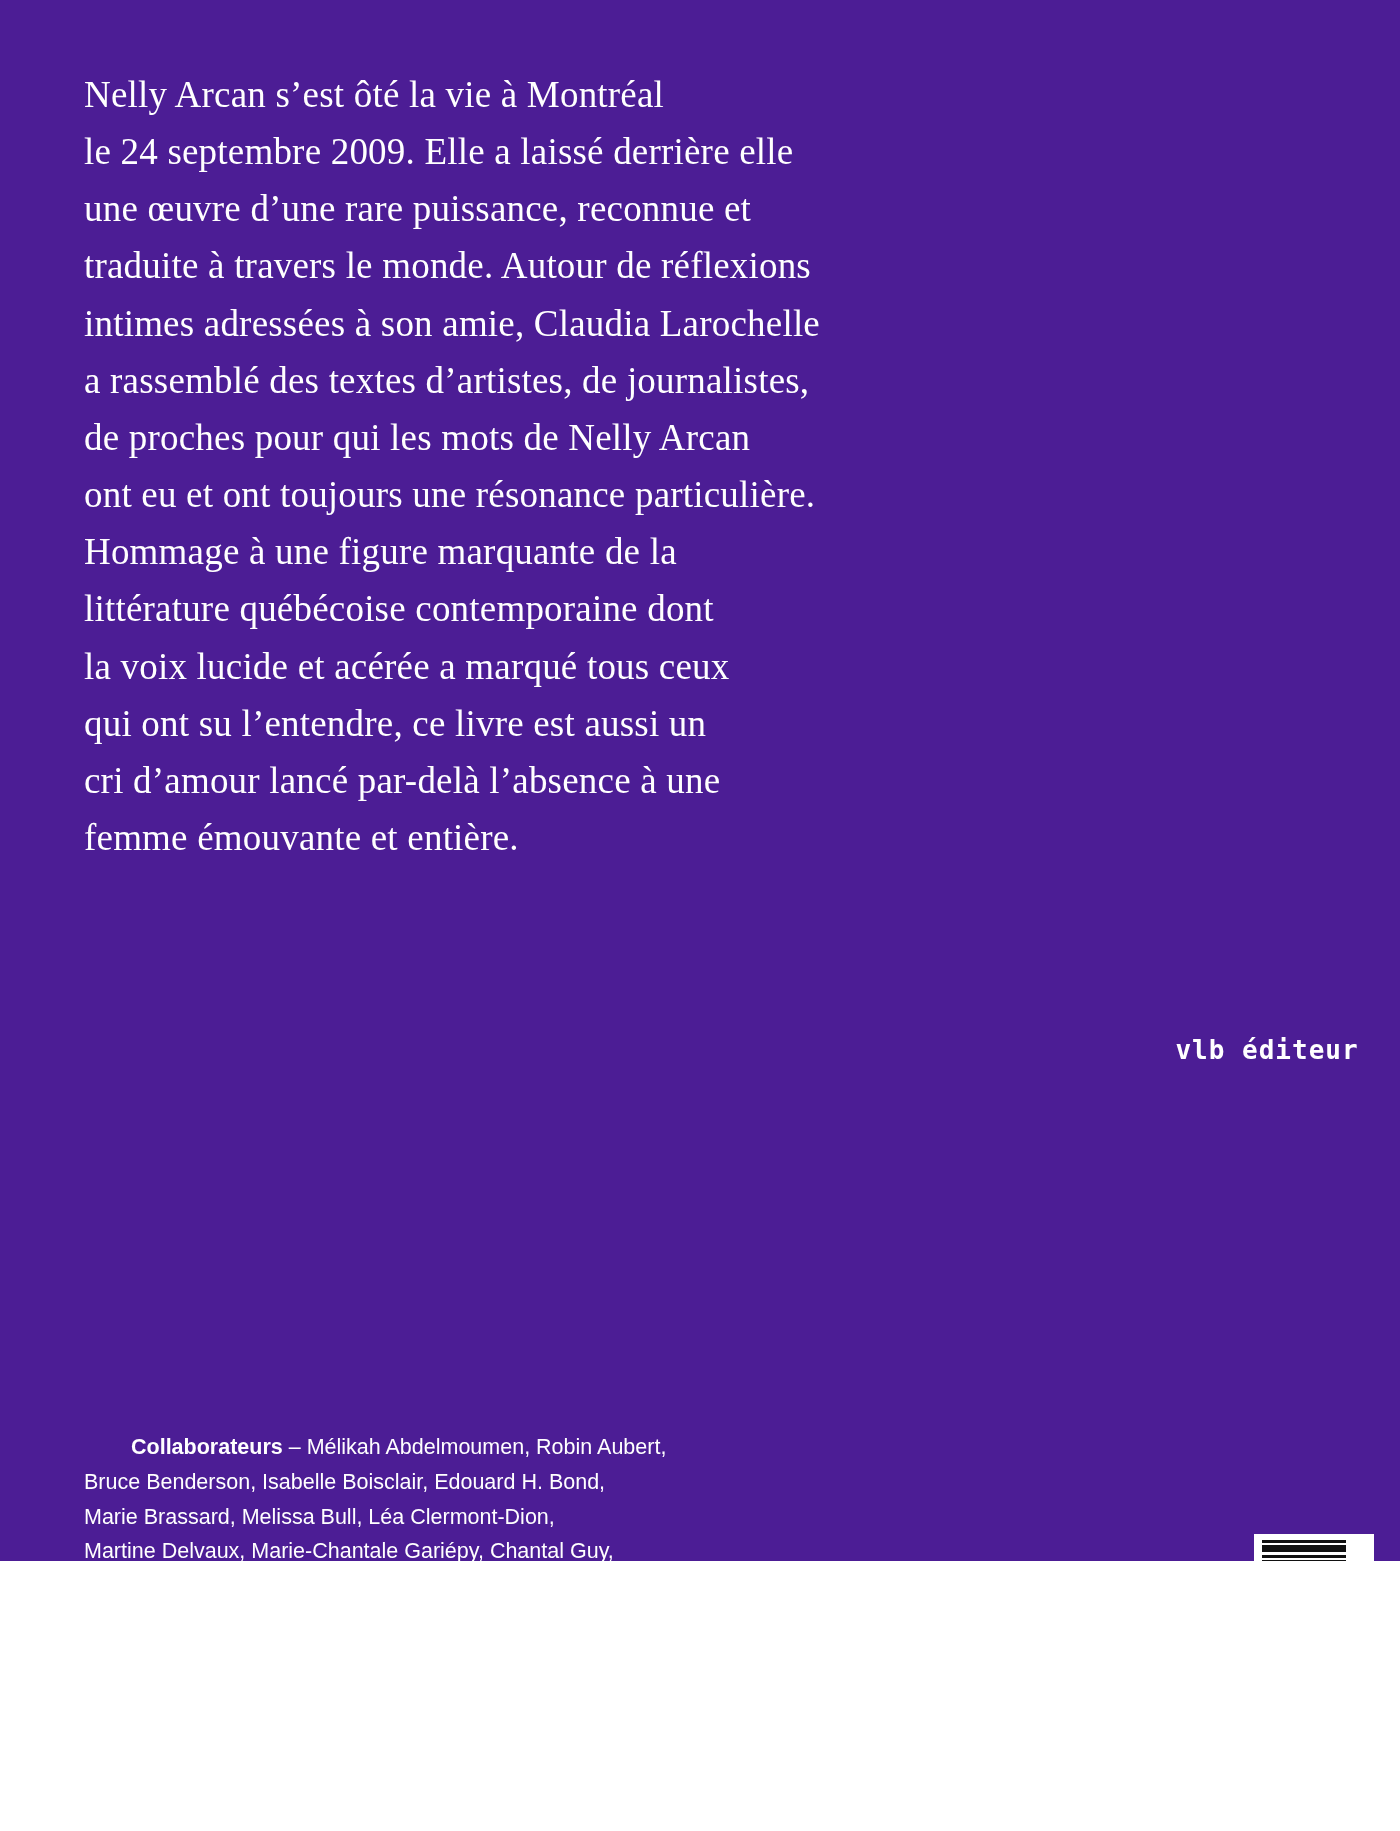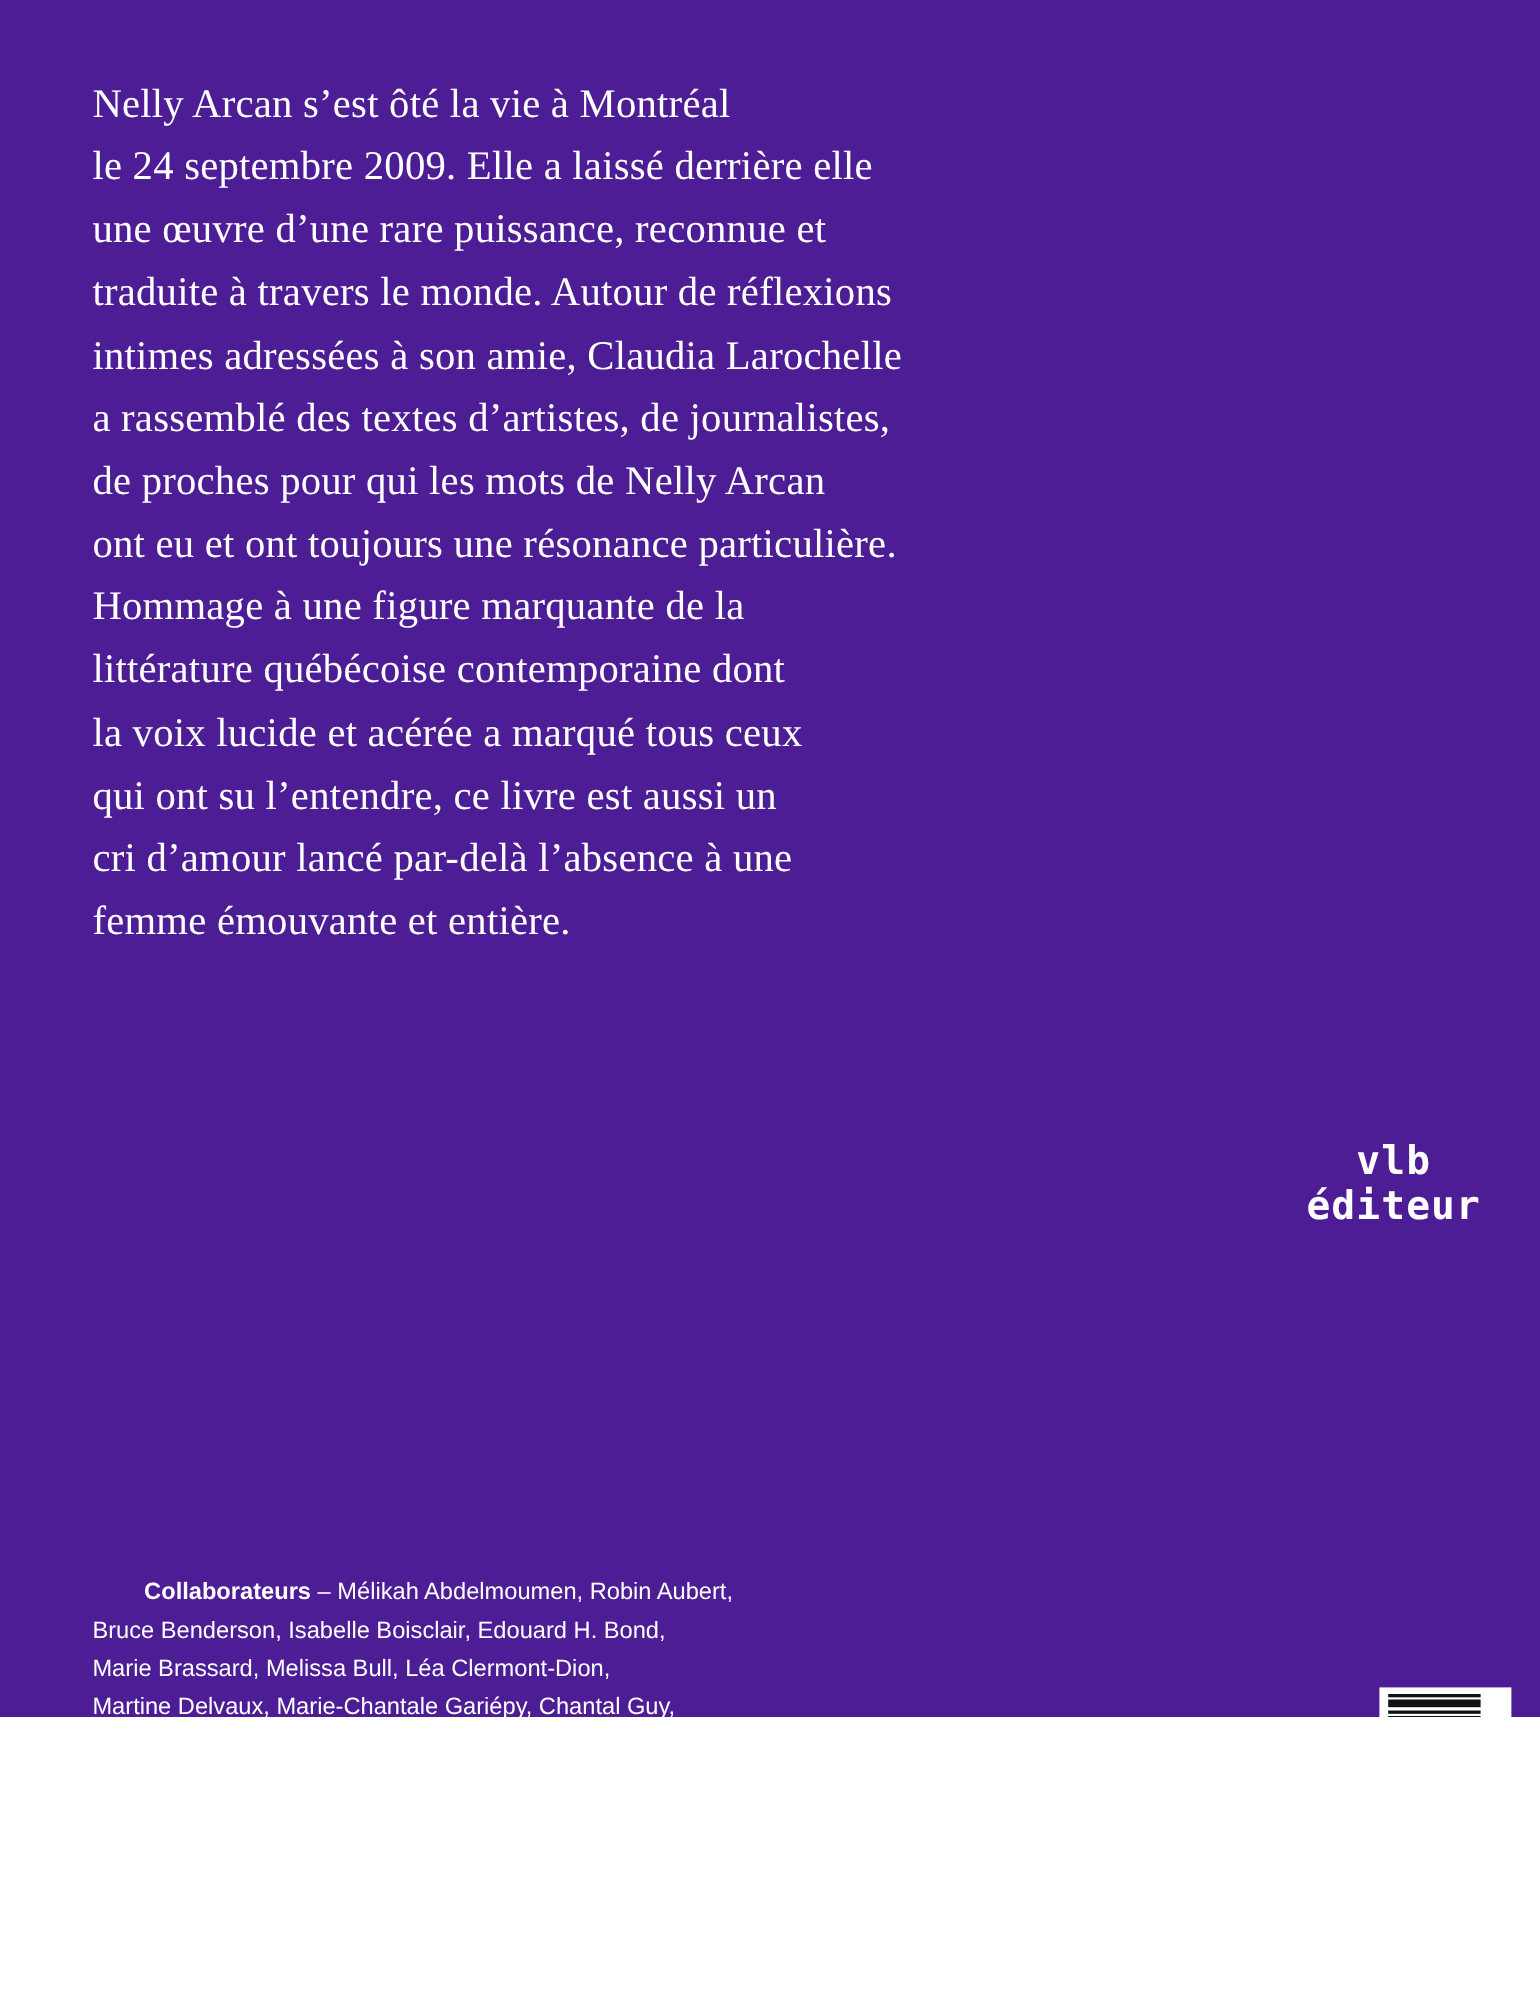--- a/index.html
+++ b/index.html
@@ -32,21 +32,21 @@
   }
   
   .publisher-mark {
     position: absolute;
     right: 18px;
     top: 1035px;
     width: 230px;
     text-align: center;
     color: #ffffff;
     font-family: "DejaVu Sans Mono", monospace;
-    font-size: 36px;
+    font-size: 26px;
     font-weight: bold;
     letter-spacing: 1px;
   }
   
   .logo-block {
     position: absolute;
     right: 30px;
     top: 1120px;
     width: 210px;
     height: 120px;

